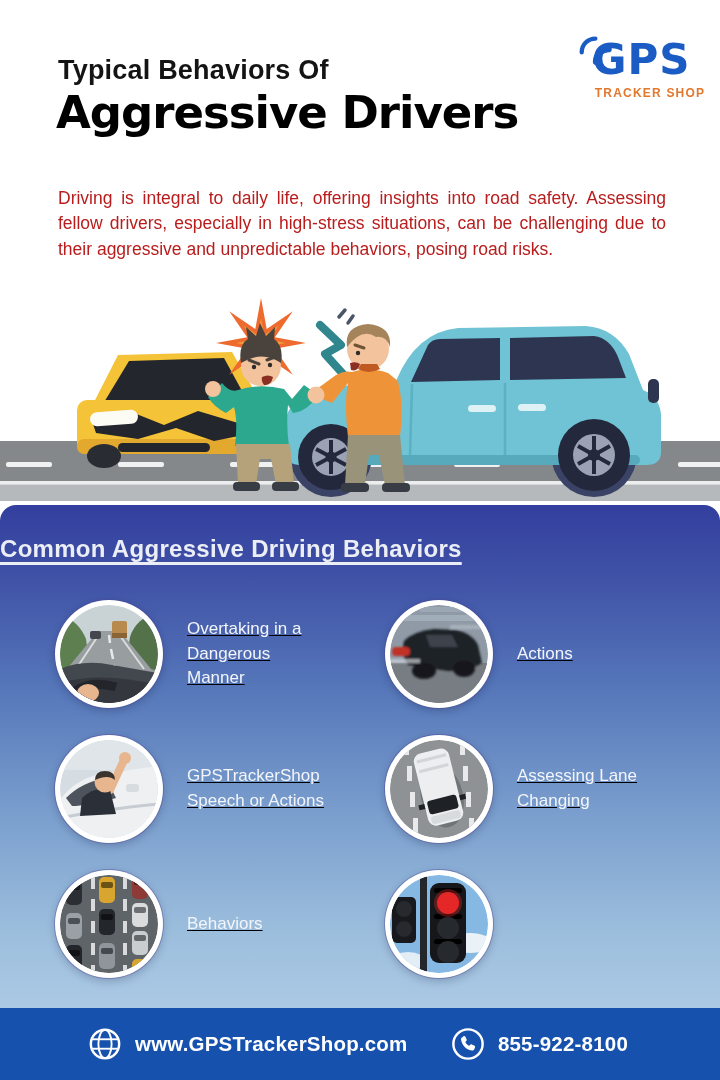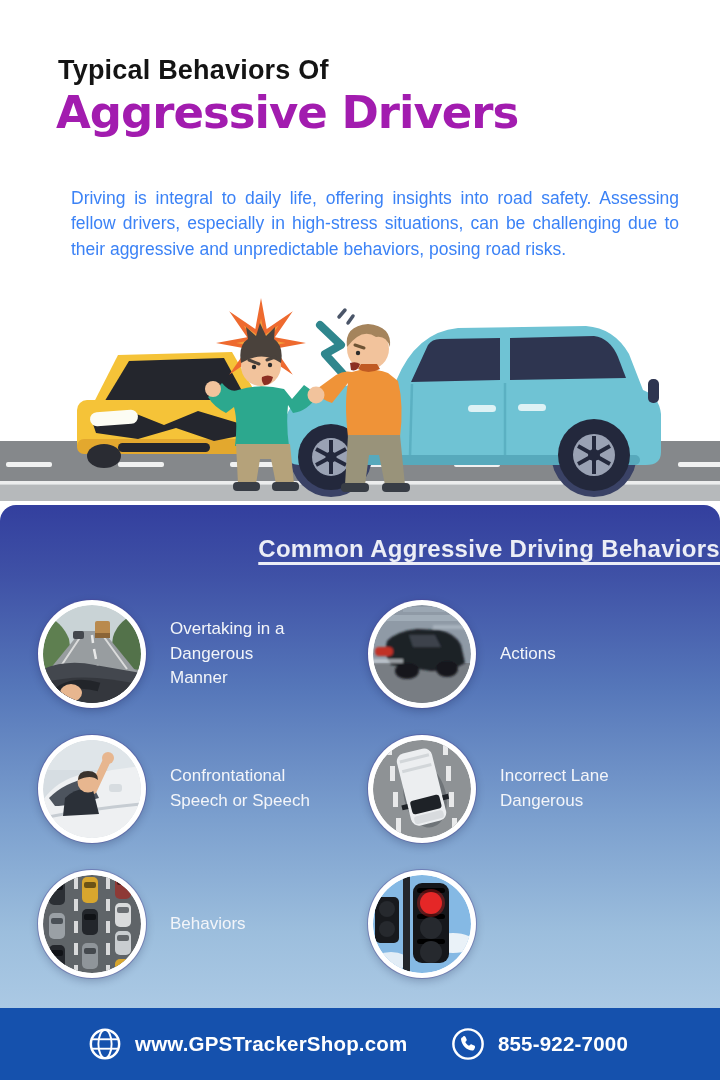--- a/index.html
+++ b/index.html
@@ -4,45 +4,45 @@
 <style>
   html,body{margin:0;padding:0;background:#ffffff;}
   .page{position:relative;width:720px;height:1080px;background:#ffffff;overflow:hidden;
         font-family:"Liberation Sans",sans-serif;}
 
   
   .header{position:absolute;top:0;left:0;width:720px;height:253px;}
   .title-line1{position:absolute;top:55px;left:58px;font-size:27px;font-weight:bold;
                color:#141414;letter-spacing:.2px;}
   .title-line2{position:absolute;top:86px;left:56px;font-size:45px;font-weight:bold;
-               color:#a21caf;letter-spacing:-1px;font-family:"DejaVu Sans",sans-serif;}
+               color:#000000;letter-spacing:-1px;font-family:"DejaVu Sans",sans-serif;}
   .intro{position:absolute;top:168px;left:58px;width:608px;font-size:17.5px;line-height:1.48;
-         color:#3b82f6;text-align:justify;margin-left:13px;}
+         color:#b91c1c;text-align:justify;}
 
   
   .logo{position:absolute;top:33px;left:576px;width:134px;height:72px;}
   .logo-arcs{position:absolute;top:0;left:2px;}
   .logo-text{position:absolute;top:2px;left:16px;font-size:42px;font-weight:bold;
              color:#1a5cc4;letter-spacing:1px;font-family:"DejaVu Sans",sans-serif;}
   .logo-tagline{position:absolute;top:53px;left:16px;width:116px;text-align:center;
                 font-size:12px;font-weight:bold;color:#e2772e;letter-spacing:1.2px;}
 
   
   .illustration{position:absolute;top:253px;left:0;width:720px;height:250px;}
 
   
   .panel{position:absolute;top:505px;left:0;width:720px;height:503px;
          border-radius:16px 16px 0 0;
          background:linear-gradient(180deg,#333f9e 0%,#3f51a6 14%,#5576b9 36%,
                     #7b9fce 62%,#9cbedd 85%,#abc9e4 100%);}
-  .panel-heading{position:absolute;top:30px;left:0;width:720px;text-align:right;
+  .panel-heading{position:absolute;top:30px;left:0;width:720px;text-align:left;
                  font-size:24px;font-weight:bold;color:#eceef6;letter-spacing:.3px;
                  text-decoration:underline;text-decoration-thickness:2.5px;text-underline-offset:5px;}
-  .grid{position:absolute;top:95px;left:38px;display:grid;
-        grid-template-columns:330px 300px;row-gap:27px;}
+  .grid{position:absolute;top:95px;left:55px;display:grid;
+        grid-template-columns:330px 300px;row-gap:27px;text-decoration:underline;}
   .item{display:flex;align-items:center;gap:24px;height:108px;}
   .circle{flex:0 0 auto;width:98px;height:98px;border-radius:50%;background:#fff;
           padding:5px;box-shadow:0 0 0 1px rgba(80,70,150,.4),0 3px 8px rgba(10,20,60,.25);}
   .circle svg{display:block;border-radius:50%;}
   .item-label{width:140px;font-size:17px;line-height:1.45;color:#f3f5f9;}
 
   
   .footer{position:absolute;top:1008px;left:0;width:720px;height:72px;background:#1551ad;
           display:flex;align-items:center;justify-content:space-between;
           padding:0 92px 0 88px;box-sizing:border-box;}
@@ -51,20 +51,28 @@
 </style>
 </head>
 <body>
 
 <div class="page">
 
   <div class="header">
     <div class="title-line1">Typical Behaviors Of</div>
     <div class="title-line2">Aggressive Drivers</div>
 
+    <div class="logo">
+      <svg class="logo-arcs" width="34" height="32" viewBox="0 0 34 32">
+        <path d="M4,29 A22,22 0 0 1 26,7" stroke="#1a5cc4" stroke-width="7" fill="none" stroke-linecap="round" transform="scale(0.62) translate(2,2)"></path>
+        <path d="M14,30 A14,14 0 0 1 28,16" stroke="#1a5cc4" stroke-width="7" fill="none" stroke-linecap="round" transform="scale(0.9) translate(6,2)"></path>
+      </svg>
+      <div class="logo-text">GPS</div>
+      <div class="logo-tagline">TRACKER SHOP</div>
+    </div>
 
     <p class="intro">Driving is integral to daily life, offering insights into road safety. Assessing fellow drivers, especially in high-stress situations, can be challenging due to their aggressive and unpredictable behaviors, posing road risks.</p>
   </div>
 
   <div class="illustration">
     <svg width="720" height="250" viewBox="0 0 720 250">
 
       <rect x="0" y="188" width="720" height="43" fill="#85888b"></rect>
       <rect x="0" y="228" width="720" height="3.5" fill="#eceded"></rect>
       <rect x="0" y="231.5" width="720" height="16.5" fill="#b6b9bb"></rect>
@@ -221,21 +229,21 @@
               <path d="M0,78 Q40,70 98,64" stroke="#c6ccd2" stroke-width="3" fill="none"></path>
               <path d="M50,50 L64,20" stroke="#e7b68f" stroke-width="8" stroke-linecap="round"></path>
               <circle cx="65" cy="18" r="6" fill="#e7b68f"></circle>
               <path d="M22,58 Q34,46 50,50 L56,74 L20,76 Z" fill="#2b3038"></path>
               <circle cx="45" cy="42" r="10.5" fill="#e7b68f"></circle>
               <path d="M35,40 Q35,31 45,31 Q55,31 55,40 Q48,34 35,40 Z" fill="#3a332d"></path>
               <rect x="66" y="44" width="13" height="8" rx="3" fill="#d7dce0"></rect>
             </g>
           </svg>
         </div>
-        <div class="item-label">Confrontational Speech or Speech</div>
+        <div class="item-label">GPSTrackerShop Speech or Actions</div>
       </div>
 
       <div class="item">
         <div class="circle">
           <svg width="98" height="98" viewBox="0 0 98 98">
             <defs>
                 <clipPath id="c4">
                   <circle cx="49" cy="49" r="49"></circle>
                 </clipPath>
               </defs>
@@ -257,21 +265,21 @@
                 <rect x="34" y="16" width="30" height="3" fill="#d2d6d9"></rect>
                 <rect x="34" y="26" width="30" height="3" fill="#d2d6d9"></rect>
                 <rect x="34" y="58" width="30" height="14" rx="3" fill="#1e2227"></rect>
                 <rect x="34" y="74" width="30" height="8" rx="3" fill="#d8dbde"></rect>
                 <rect x="25" y="60" width="6" height="5" fill="#1e2227"></rect>
                 <rect x="67" y="60" width="6" height="5" fill="#1e2227"></rect>
               </g>
             </g>
           </svg>
         </div>
-        <div class="item-label">Incorrect Lane Dangerous</div>
+        <div class="item-label">Assessing Lane Changing</div>
       </div>
 
       <div class="item">
         <div class="circle">
           <svg width="98" height="98" viewBox="0 0 98 98">
             <defs>
                 <clipPath id="c5">
                   <circle cx="49" cy="49" r="49"></circle>
                 </clipPath>
               </defs>
@@ -356,17 +364,17 @@
         <line x1="3.6" y1="13" x2="32.4" y2="13" stroke="#ffffff" stroke-width="2"></line>
         <line x1="3.6" y1="23" x2="32.4" y2="23" stroke="#ffffff" stroke-width="2"></line>
       </svg>
       <span>www.GPSTrackerShop.com</span>
     </div>
     <div class="contact">
       <svg width="34" height="34" viewBox="0 0 36 36">
         <circle cx="18" cy="18" r="15.5" stroke="#ffffff" stroke-width="2.6" fill="none"></circle>
         <path d="M12.2,10.8 c-1,0.3 -1.7,1.2 -1.6,2.2 0.3,3 1.7,5.9 3.9,8.1 2.2,2.2 5.1,3.6 8.1,3.9 1,0.1 1.9,-0.6 2.2,-1.6 l0.6,-1.8 c0.2,-0.8 -0.1,-1.6 -0.9,-2 l-2.5,-1.1 c-0.7,-0.3 -1.5,-0.1 -2,0.5 l-0.8,0.9 c-1.7,-0.9 -3.2,-2.4 -4.1,-4.1 l0.9,-0.8 c0.6,-0.5 0.8,-1.3 0.5,-2 l-1.1,-2.5 c-0.4,-0.8 -1.2,-1.1 -2,-0.9 Z" fill="#ffffff"></path>
       </svg>
-      <span>855-922-7000</span>
+      <span>855-922-8100</span>
     </div>
   </div>
 
 </div>
 
 </body></html>

